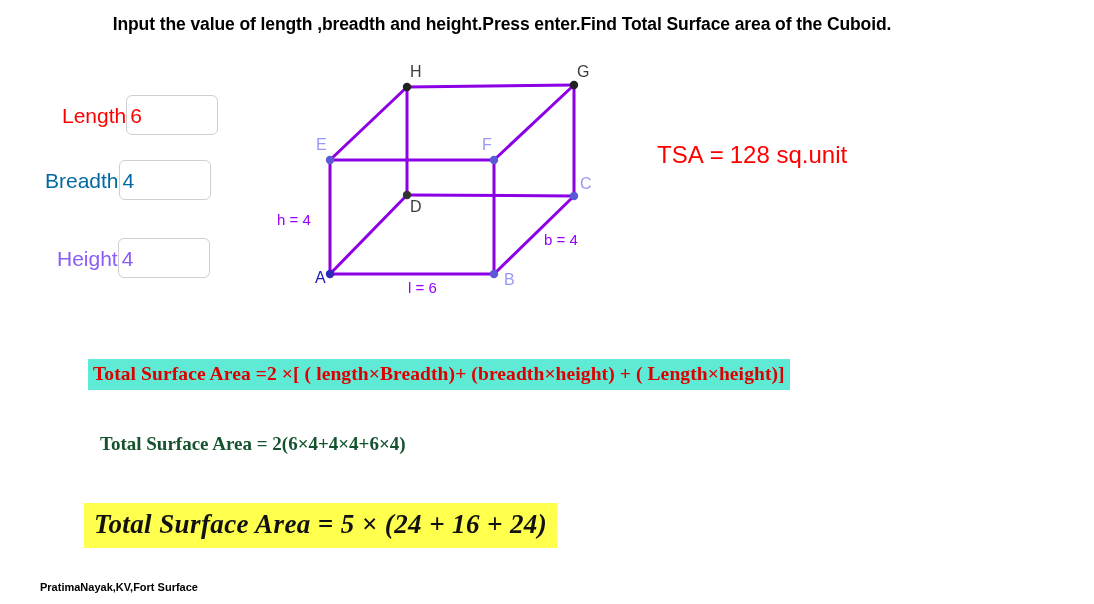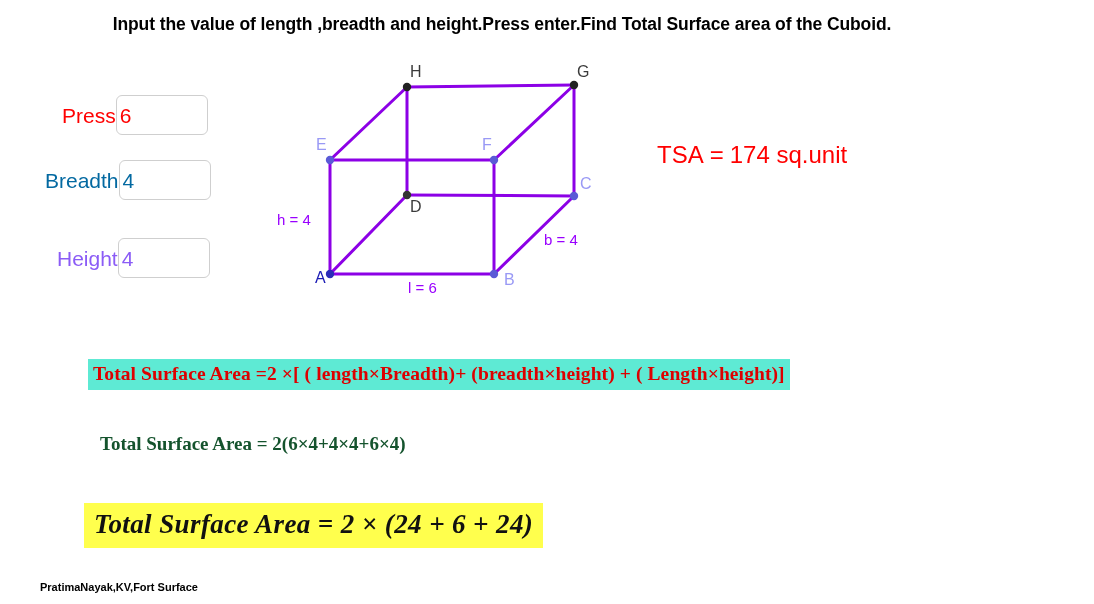--- a/index.html
+++ b/index.html
@@ -158,21 +158,21 @@
     color: #000000;
     white-space: nowrap;
   }
 </style>
 </head>
 <body>
 
 <div id="title-bar">Input the value of length ,breadth and height.Press enter.Find Total  Surface area of the Cuboid.</div>
 
 <div class="input-row" id="row-length">
-  <span class="input-label c-red">Press</span>
+  <span class="input-label c-red">Length</span>
   <div class="input-box">
     <span class="input-value c-red">6</span>
   </div>
 </div>
 
 <div class="input-row" id="row-breadth">
   <span class="input-label c-blue">Breadth</span>
   <div class="input-box">
     <span class="input-value c-blue">4</span>
   </div>
@@ -229,20 +229,20 @@
 
     <g>
       <text class="elabel" x="153" y="238">l = 6</text>
       <text class="elabel" x="289" y="190">b = 4</text>
       <text class="elabel" x="22" y="170">h = 4</text>
     </g>
   </svg>
 </div>
 
 <div id="tsa-result">
-  <span>TSA</span><span class="gap"></span><span>=</span><span class="gap"></span><span>174</span> <span>sq.unit</span>
+  <span>TSA</span><span class="gap"></span><span>=</span><span class="gap"></span><span>128</span> <span>sq.unit</span>
 </div>
 
 <div id="formula-general">Total  Surface   Area =2 ×[ ( length×Breadth)+ (breadth×height) + ( Length×height)]</div>
 <div id="formula-substituted">Total Surface Area = 2(6×4+4×4+6×4)</div>
-<div id="formula-evaluated">Total Surface Area = 2 × (24 + 6 + 24)</div>
+<div id="formula-evaluated">Total Surface Area = 5 × (24 + 16 + 24)</div>
 
 <div id="footer-credit">PratimaNayak,KV,Fort Surface</div>
 
 </body></html>

